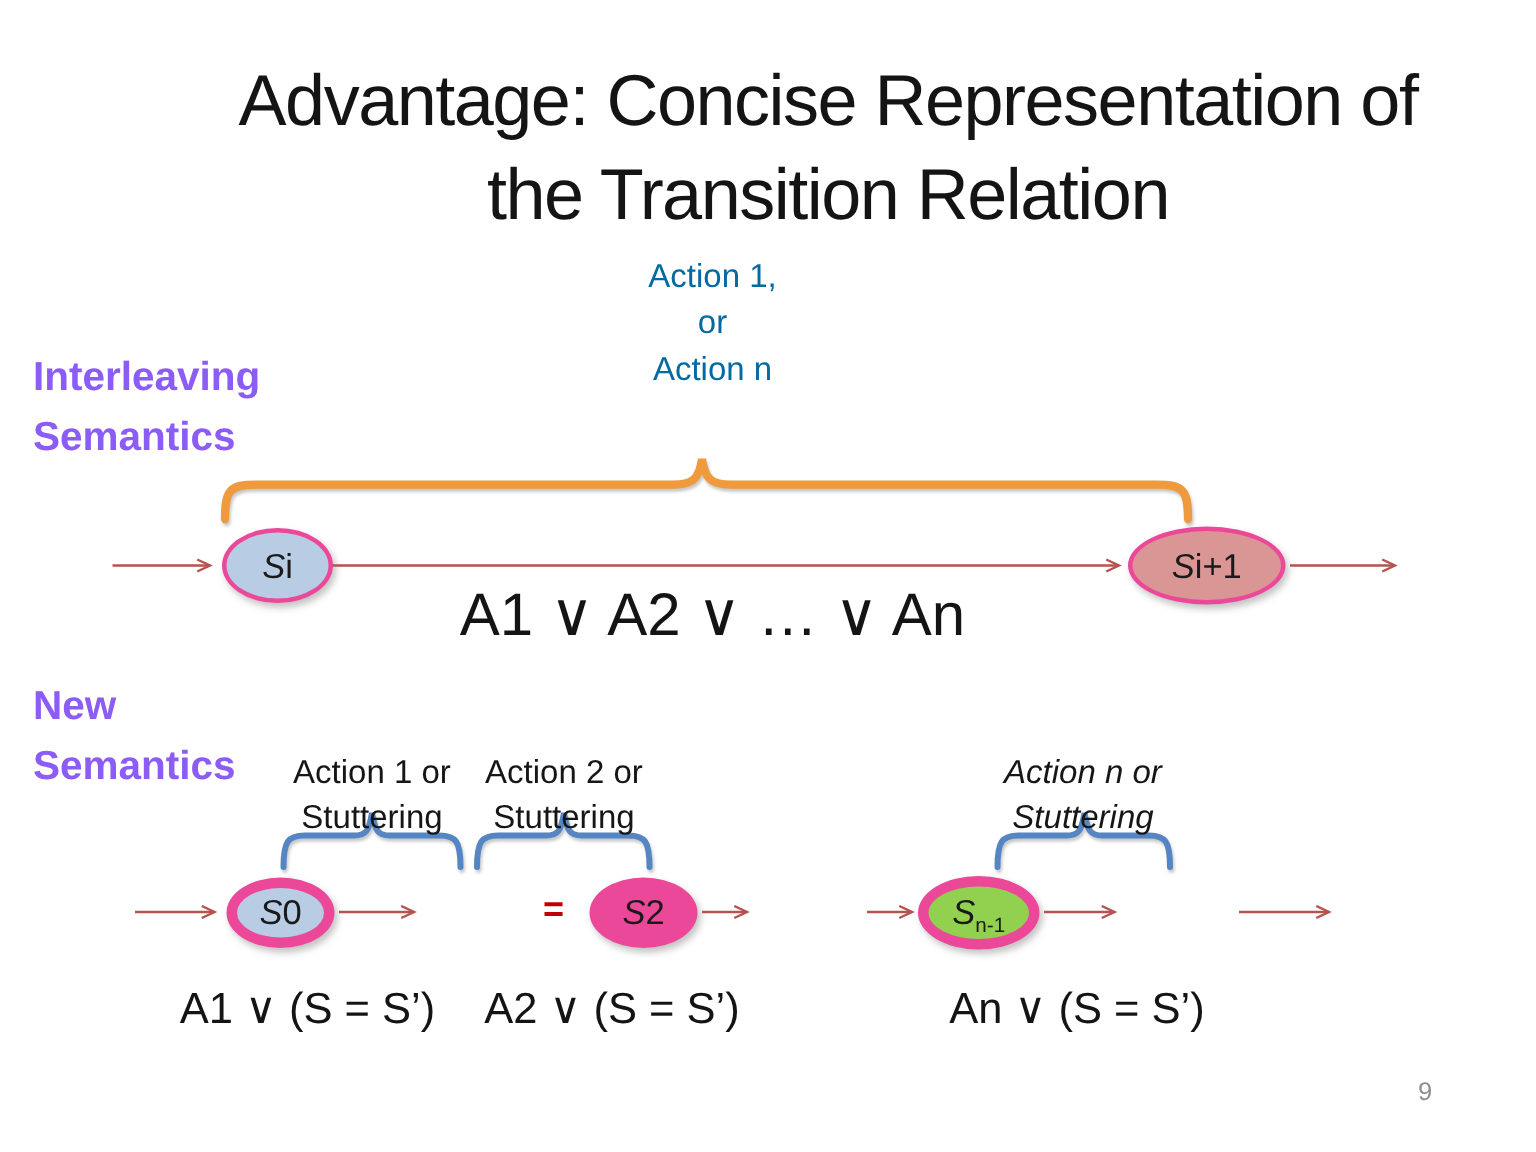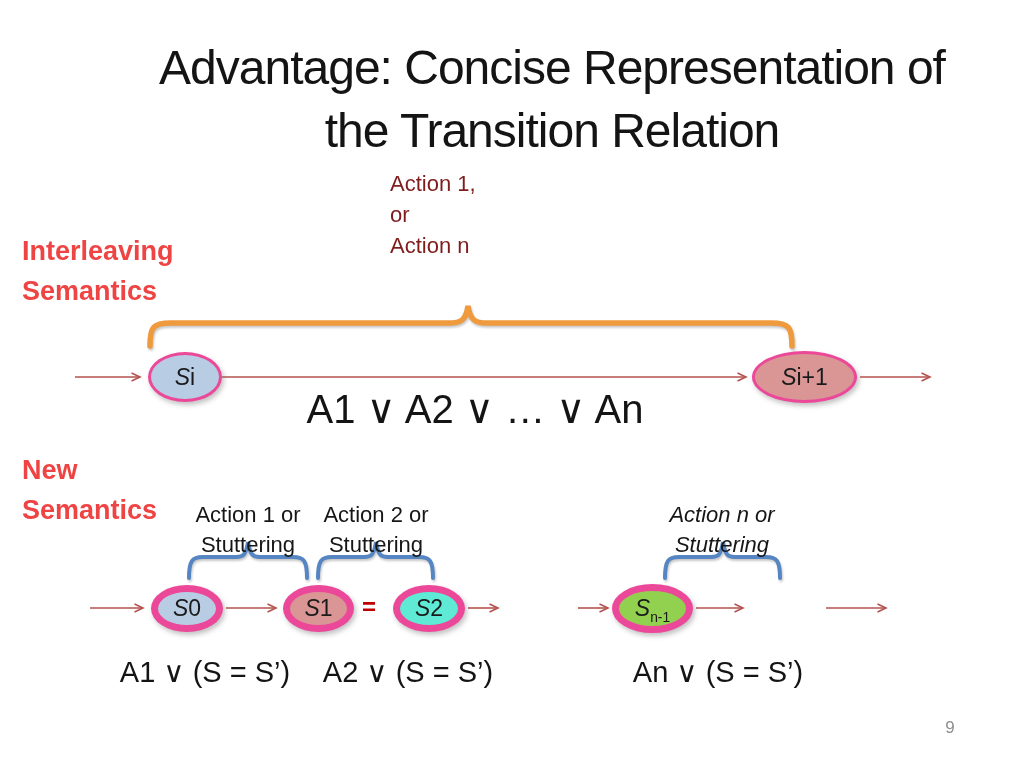--- a/index.html
+++ b/index.html
@@ -5,25 +5,25 @@
   html,body{margin:0;padding:0;background:#ffffff;}
   .slide{
     position:relative;width:1024px;height:768px;background:#ffffff;overflow:hidden;
     font-family:"Liberation Sans", sans-serif;color:#1d1d1d;
   }
   .title{
     position:absolute;top:36px;left:0;width:1024px;text-align:center;
     font-size:48px;line-height:63px;letter-spacing:-1px;color:#141414;padding-left:40px;
   }
   .section-label{
-    position:absolute;left:22px;font-weight:bold;font-size:27px;line-height:40px;color:#ef4444;
+    position:absolute;left:22px;font-weight:bold;font-size:27px;line-height:40px;color:#8b5cf6;
   }
   .actions-label{
-    position:absolute;left:390px;top:168px;width:170px;
-    font-size:22px;line-height:31px;color:#7f1d1d;
+    position:absolute;left:390px;top:168px;width:170px;text-align:center;
+    font-size:22px;line-height:31px;color:#0369a1;
   }
   .group-label{
     position:absolute;width:160px;text-align:center;top:500px;
     font-size:22px;line-height:30px;color:#161616;
   }
   .formula-top{
     position:absolute;left:250px;top:386px;width:450px;text-align:center;
     font-size:40px;color:#141414;
   }
   .formula-bottom{
@@ -125,24 +125,21 @@
     <div>Stuttering</div>
   </div>
   <div class="group-label" style="left:642px;font-style:italic;">
     <div>Action n or</div>
     <div>Stuttering</div>
   </div>
 
   <div class="node" style="left:151px;top:585px;width:72px;height:47px;background:#b8cce4;">
     <span><span class="s">S</span><span>0</span><sub></sub></span>
   </div>
-  <div class="node" style="left:283px;top:585px;width:71px;height:47px;background:#d99694;">
-    <span><span class="s">S</span><span>1</span><sub></sub></span>
-  </div>
-  <div class="node" style="left:393px;top:585px;width:72px;height:47px;background:#5eead4;">
+  <div class="node" style="left:393px;top:585px;width:72px;height:47px;background:#ec4899;">
     <span><span class="s">S</span><span>2</span><sub></sub></span>
   </div>
   <div class="node" style="left:612px;top:584px;width:81px;height:49px;background:#92d050;">
     <span><span class="s">S</span><span></span><sub>n-1</sub></span>
   </div>
 
   <div class="equals">=</div>
 
   <div class="formula-bottom" style="left:105px;">A1 ∨ (S = S’)</div>
   <div class="formula-bottom" style="left:308px;">A2 ∨ (S = S’)</div>

